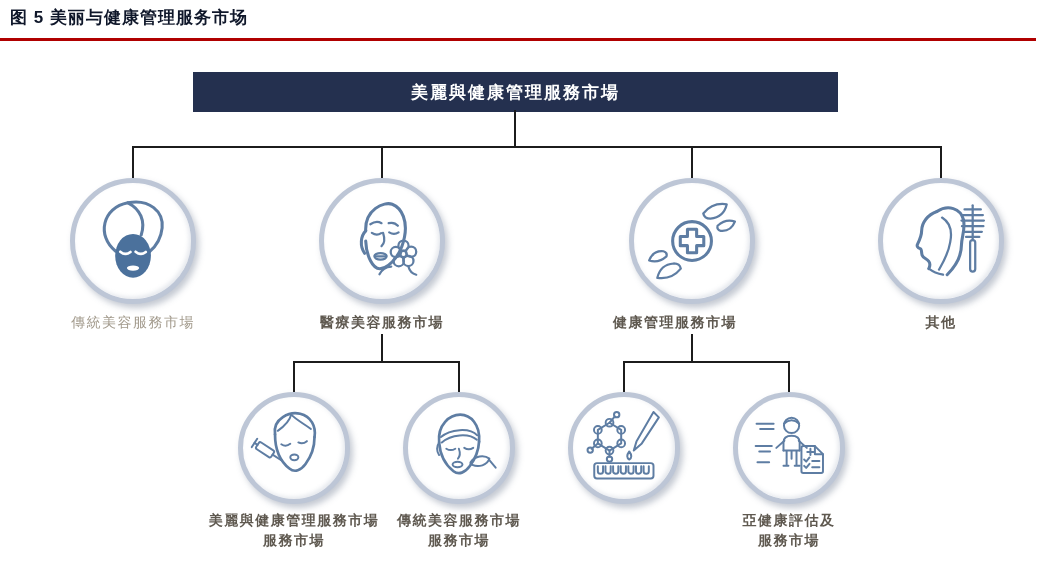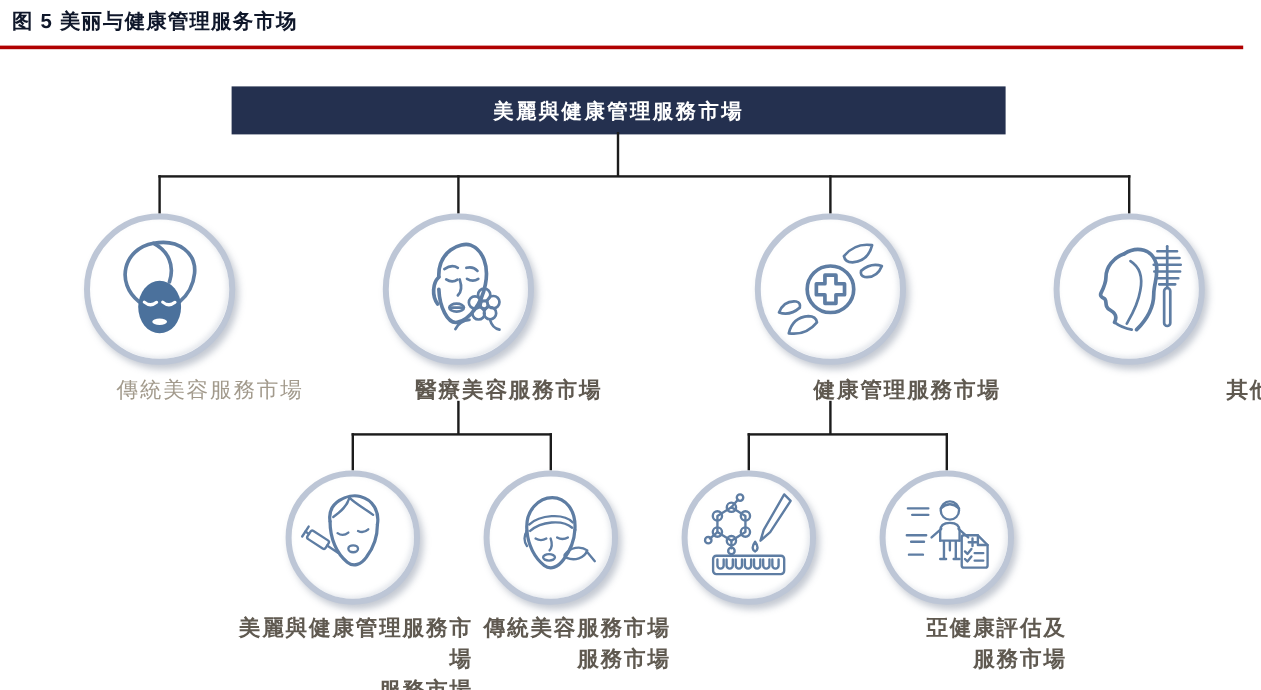--- a/index.html
+++ b/index.html
@@ -20,21 +20,21 @@
   .line{position:absolute;background:#1c1c1c;}
   .circle{
     position:absolute;border-radius:50%;background:#fff;border:5px solid #bdc6d6;
     box-shadow:3px 4px 6px rgba(125,135,155,.45), inset -2px -2px 4px rgba(170,178,195,.30);
     display:flex;align-items:center;justify-content:center;
   }
   .c-big{width:116px;height:116px;}
   .c-sm{width:102px;height:102px;}
   .circle svg{width:88%;height:88%;}
   .lbl{
-    position:absolute;text-align:right;font-size:18px;font-weight:700;color:#5f5950;
+    position:absolute;text-align:center;font-size:14px;font-weight:700;color:#5f5950;
     letter-spacing:1.5px;white-space:pre-line;line-height:1.45;
   }
   .lbl.muted{color:#a29a8c;font-weight:400;}
   .ic{stroke:#5e7da3;stroke-width:3;fill:none;stroke-linecap:round;stroke-linejoin:round;}
   .ic-thin{stroke:#5e7da3;stroke-width:2.2;fill:none;stroke-linecap:round;stroke-linejoin:round;}
   .ic-white{stroke:#fff;stroke-width:2.6;fill:none;stroke-linecap:round;}
 </style>
 </head>
 <body>
 
@@ -109,21 +109,21 @@
       <path class="ic-thin" d="M51,27 C59,32 61,41 59,51 C57,63 52,71 48,78"></path>
       <path class="ic-thin" d="M38,77 C42,80 47,82 52,83"></path>
       <path class="ic-thin" d="M81,15 V49"></path>
       <path class="ic-thin" d="M73,19 H89 M71,24.5 H91 M70,30 H92 M70.5,35.5 H91.5 M72,41 H90 M74.5,46 H87.5"></path>
       <rect class="ic-thin" x="78.5" y="49" width="5" height="31" rx="2.5"></rect>
     </svg>
   </div>
 
   <div class="lbl muted" style="left:13px;top:312px;width:240px;">傳統美容服務市場</div>
   <div class="lbl" style="left:262px;top:312px;width:240px;">醫療美容服務市場</div>
-  <div class="lbl" style="left:594px;top:312px;width:240px;">健康管理服務市場</div>
+  <div class="lbl" style="left:555px;top:312px;width:240px;">健康管理服務市場</div>
   <div class="lbl" style="left:821px;top:312px;width:240px;">其他</div>
 
   <div class="line" style="left:381px;top:334px;width:2px;height:28px;"></div>
   <div class="line" style="left:293px;top:361px;width:167px;height:2px;"></div>
   <div class="line" style="left:293px;top:361px;width:2px;height:31px;"></div>
   <div class="line" style="left:458px;top:361px;width:2px;height:31px;"></div>
 
   <div class="line" style="left:691px;top:334px;width:2px;height:28px;"></div>
   <div class="line" style="left:623px;top:361px;width:167px;height:2px;"></div>
   <div class="line" style="left:623px;top:361px;width:2px;height:31px;"></div>

